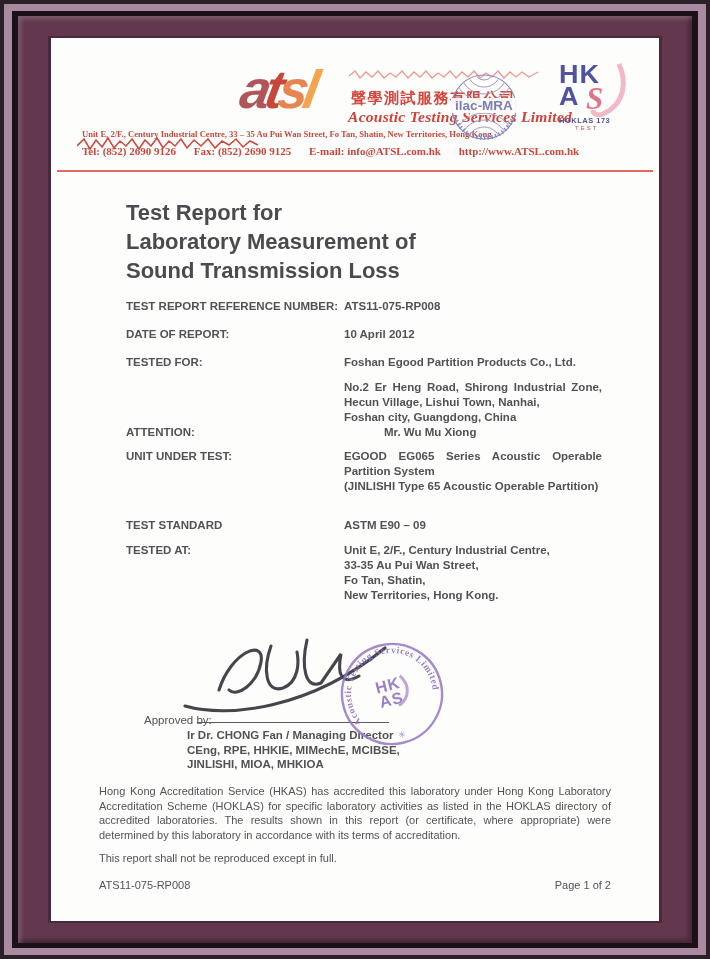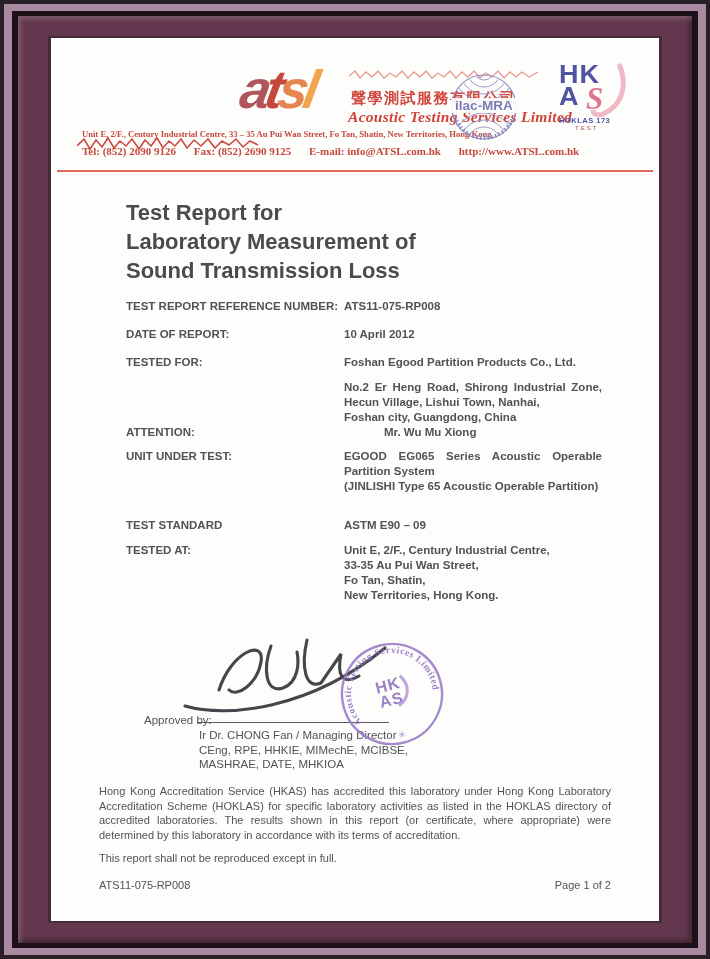--- a/index.html
+++ b/index.html
@@ -51,21 +51,21 @@
   .row .lbl{width:218px;flex:none;}
   .row .val{width:258px;flex:none;white-space:pre-line;}
   .val.justify{text-align:justify;}
   .row.mb10{margin-bottom:10px;} .row.mb0{margin-bottom:0;} .row.mb9{margin-bottom:9px;gap:40px;} .row.mb24{margin-bottom:24px;}
 
   
   .sig{position:relative;height:140px;margin-top:33px;font-size:11.5px;}
   .approved{left:76px;top:78px;font-size:11.5px;color:#525255;margin-left:17px;}
   .sig-svg{left:128px;top:-8px;}
   .sig-line{left:146px;top:86px;width:192px;border-bottom:1.6px solid #5a5a5e;height:0;}
-  .sig-name{left:148px;top:92px;line-height:14.5px;color:#525255;}
+  .sig-name{left:136px;top:92px;line-height:14.5px;color:#525255;font-weight:bold;}
   .stamp{left:281px;top:-2px;width:120px;height:120px;transform:rotate(-14deg);opacity:.88;}
 
   
   .accred{margin:8px 48px 0 48px;font-size:11px;line-height:14.5px;text-align:justify;color:#535356;}
   .note{margin:10px 48px 0 48px;font-size:11px;color:#535356;}
   .pageline{margin:15px 48px 0 48px;display:flex;justify-content:space-between;font-size:11px;color:#535356;}
 </style>
 </head>
 <body>
 
@@ -193,21 +193,21 @@
         <path d="M92,18 C84,40 86,66 104,60 C120,54 120,34 118,24"></path>
         <path d="M128,12 C122,38 126,62 142,55 L162,26 C158,46 162,58 180,48"></path>
       </g>
     </svg>
 
     <div class="abs sig-line"></div>
 
     <div class="abs sig-name">
       <div>Ir Dr. CHONG Fan / Managing Director</div>
       <div>CEng, RPE, HHKIE, MIMechE, MCIBSE,</div>
-      <div>MASHRAE, DATE, MHKIOA</div>
+      <div>JINLISHI, MIOA, MHKIOA</div>
     </div>
 
     <svg class="abs stamp" viewBox="0 0 120 120">
       <circle cx="60" cy="60" r="50" fill="none" stroke="#9a7cc7" stroke-width="2.4"></circle>
       <defs>
                     <path id="ringpath" d="M 24.5,80.5 A 41 41 0 1 1 95.5,80.5"></path>
                   </defs>
       <text font-size="9.5" font-weight="bold" fill="#8e6fc0" letter-spacing="0.6" font-family="Liberation Serif, serif">
         <textPath href="#ringpath">Acoustic Testing Services Limited</textPath>
       </text>

